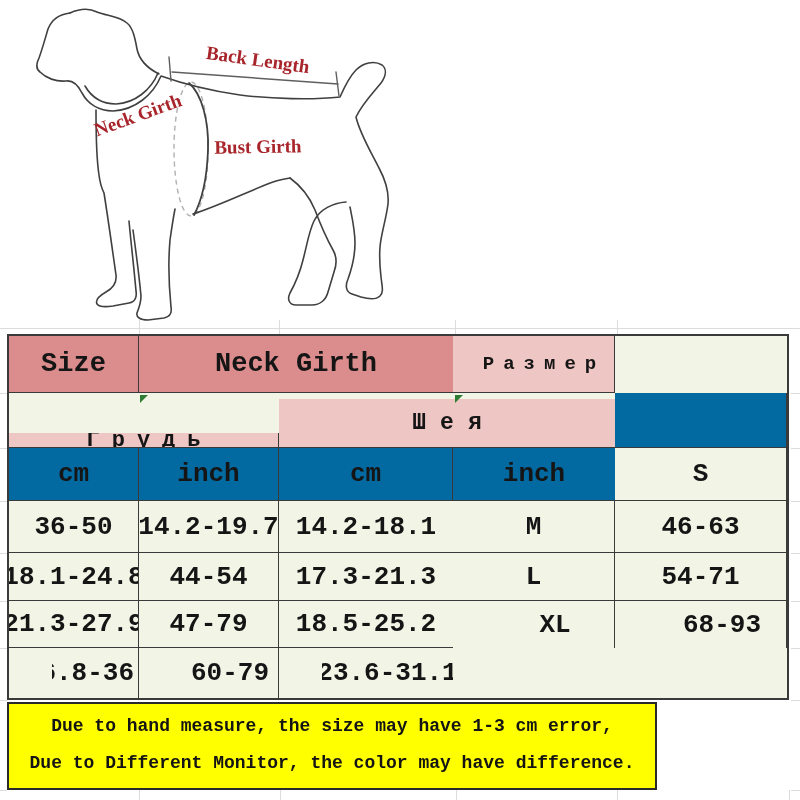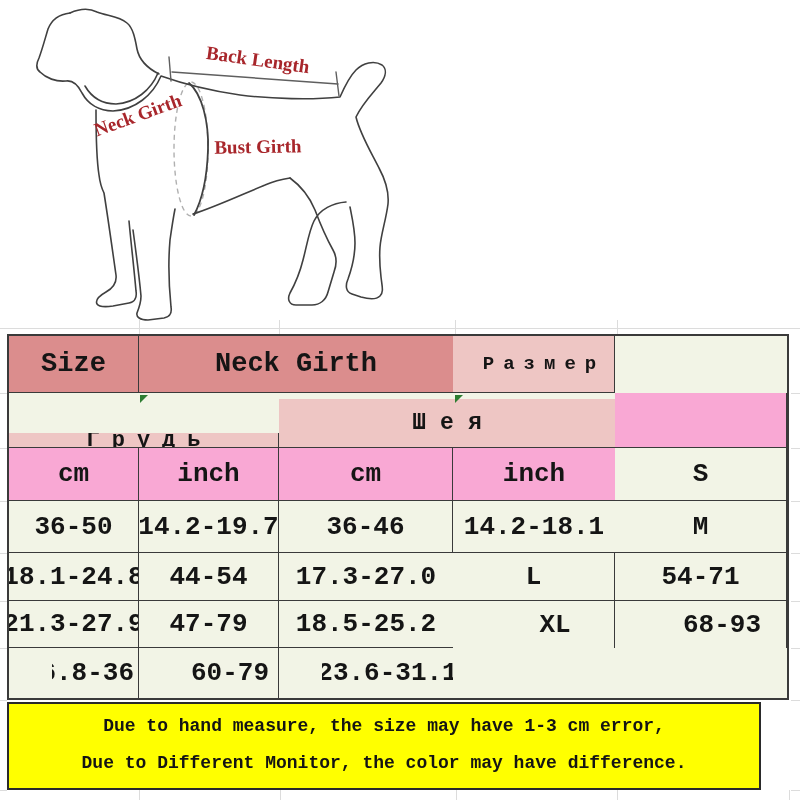--- a/index.html
+++ b/index.html
@@ -24,37 +24,37 @@
     box-sizing:border-box;
     border-right:1.5px solid #3a3a3a; border-bottom:1.5px solid #3a3a3a;
     display:flex; align-items:center; justify-content:center;
     color:#151515; overflow:hidden; white-space:nowrap;
   }
   .last-col { border-right:none; }
   .last-row { border-bottom:none;margin-left:43px; }
   .span2 { grid-column:span 2; }
   .bg-hdr  { background:#db8d8d; }
   .bg-sub  { background:#eec6c4; }
-  .bg-unit { background:#f9a8d4; }
+  .bg-unit { background:#0369a1; }
   .bg-row  { background:#f2f4e6; }
   .h-en  { font-size:27px; font-weight:700; }
   .t-data{ font-size:26px; font-weight:700; }
   .ru-a  { font-size:19px; font-weight:700; letter-spacing:9px;  padding-left:21px; }
   .ru-b  { font-size:22px; font-weight:700; letter-spacing:12px; padding-left:12px;margin-top:40px; }
   .ru-c  { font-size:23px; font-weight:700; letter-spacing:14px; padding-left:14px;margin-top:6px; }
 
   
   .corner-marker {
     position:absolute; z-index:3; width:0; height:0;
     border-top:8px solid #2e7d32; border-right:8px solid transparent;
   }
 
   
   .footer-note {
-    position:absolute; left:7px; top:702px; width:754px; height:88px; z-index:2;
+    position:absolute; left:7px; top:702px; width:650px; height:88px; z-index:2;
     box-sizing:border-box; background:#ffff00; border:2px solid #2a2a2a;
     display:flex; flex-direction:column; justify-content:space-between;
     align-items:center; padding:12px 0 15px 0;
   }
   .footer-line { font-size:18px; font-weight:700; color:#141414; }
 </style>
 </head>
 <body>
 
 <div class="canvas">
@@ -196,27 +196,27 @@
 
     <div class="cell bg-unit"></div>
     <div class="cell bg-unit t-data">cm</div>
     <div class="cell bg-unit t-data">inch</div>
     <div class="cell bg-unit t-data">cm</div>
     <div class="cell bg-unit t-data last-col">inch</div>
 
     <div class="cell bg-row t-data">S</div>
     <div class="cell bg-row t-data">36-50</div>
     <div class="cell bg-row t-data">14.2-19.7</div>
-    <div class="cell bg-row t-data">36-46</div>
     <div class="cell bg-row t-data last-col">14.2-18.1</div>
 
     <div class="cell bg-row t-data">M</div>
+    <div class="cell bg-row t-data">46-63</div>
     <div class="cell bg-row t-data">18.1-24.8</div>
     <div class="cell bg-row t-data">44-54</div>
-    <div class="cell bg-row t-data last-col">17.3-27.0</div>
+    <div class="cell bg-row t-data last-col">17.3-21.3</div>
 
     <div class="cell bg-row t-data">L</div>
     <div class="cell bg-row t-data">54-71</div>
     <div class="cell bg-row t-data">21.3-27.9</div>
     <div class="cell bg-row t-data">47-79</div>
     <div class="cell bg-row t-data last-col">18.5-25.2</div>
 
     <div class="cell bg-row t-data last-row">XL</div>
     <div class="cell bg-row t-data last-row">68-93</div>
     <div class="cell bg-row t-data last-row">26.8-36.6</div>

